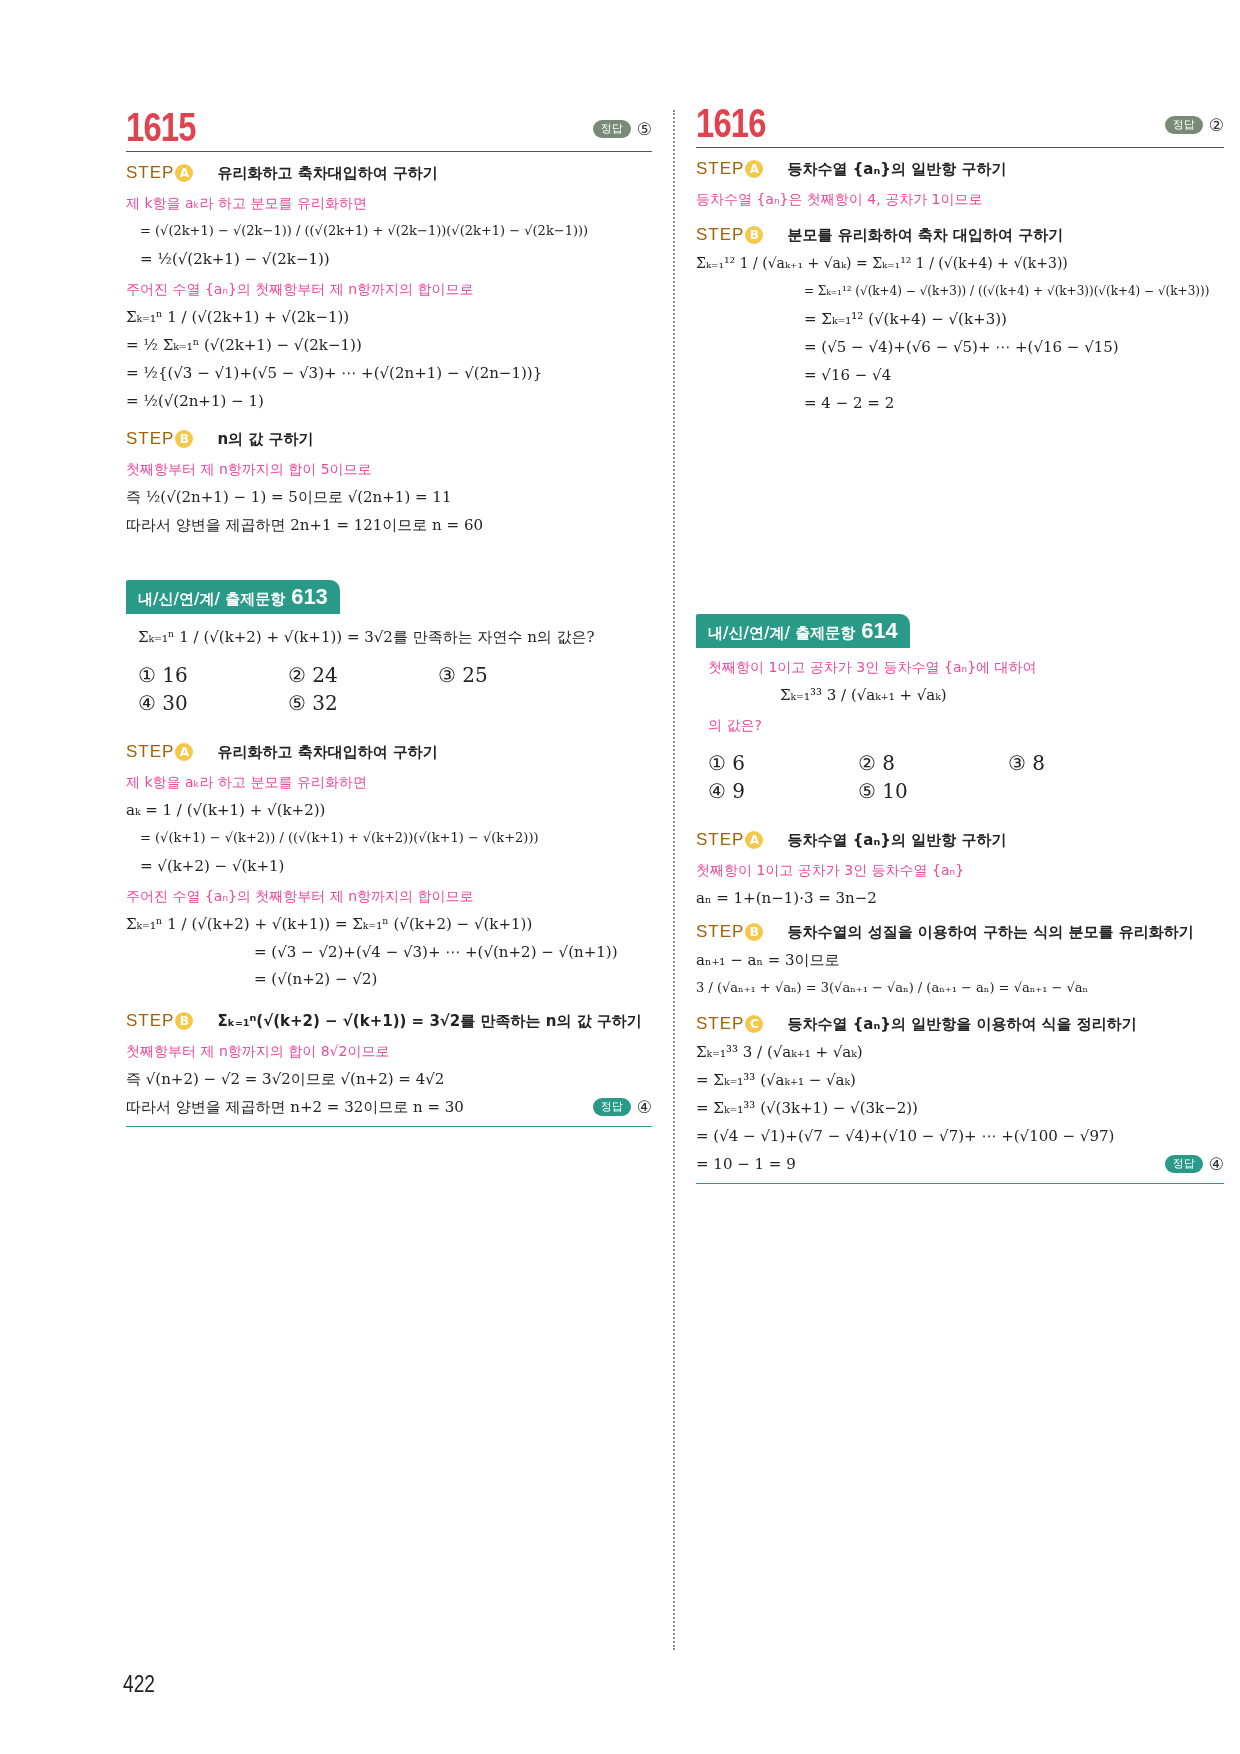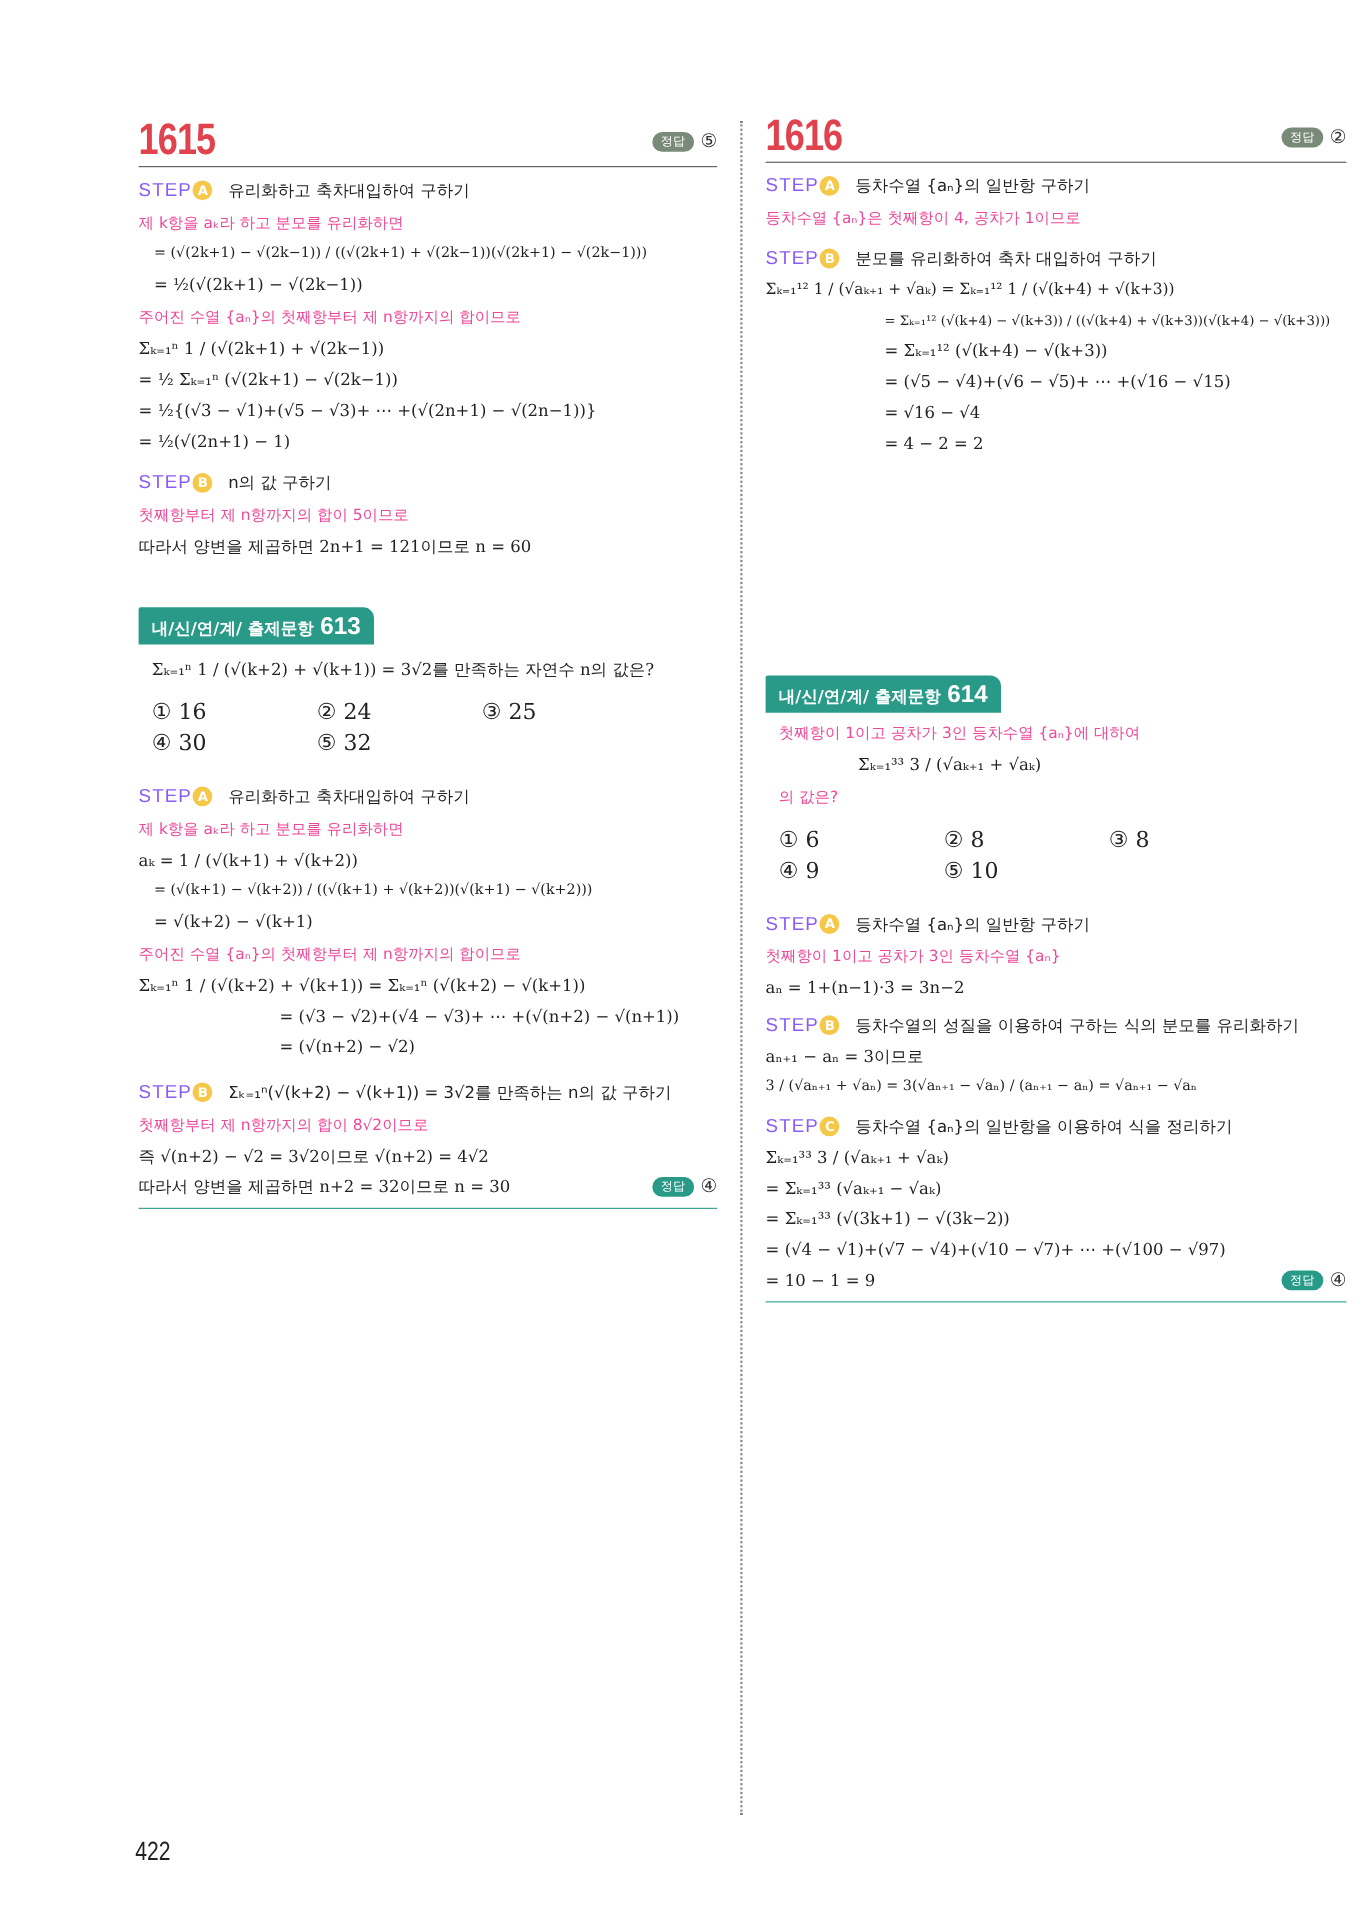--- a/index.html
+++ b/index.html
@@ -9,23 +9,23 @@
   .col-left { left: 126px; width: 526px; }
   .col-right { left: 696px; width: 528px; }
   .divider { position: absolute; left: 673px; top: 110px; height: 1540px; border-left: 2px dotted #888; }
   .prob-head { display: flex; justify-content: space-between; align-items: flex-end; height: 52px; border-bottom: 1.5px solid #555; padding-bottom: 4px; }
   .prob-num { font-family: "Liberation Sans", sans-serif; font-weight: bold; font-size: 40px; color: #e0434e; letter-spacing: -1px; transform: scaleX(0.82); transform-origin: left bottom; line-height: 1; }
   .ans { display: flex; align-items: center; gap: 6px; font-size: 15px; margin-bottom: 8px; }
   .ans-badge { background: #7a8a78; color: #fff; border-radius: 9px; font-size: 11px; padding: 1px 8px; line-height: 16px; }
   .ans-badge.teal { background: #2a9a88; }
   .ans-mark { font-size: 17px; color: #333; }
   .step { display: flex; align-items: center; margin-top: 10px; height: 22px; }
-  .step-word { font-family: "Liberation Sans", sans-serif; color: #8b5cf6; font-size: 17px; letter-spacing: 1px; }
+  .step-word { font-family: "Liberation Sans", sans-serif; color: #a16207; font-size: 17px; letter-spacing: 1px; }
   .step-badge { display: inline-flex; justify-content: center; align-items: center; width: 18px; height: 18px; border-radius: 50%; background: #f5c84a; color: #fff; font-size: 12px; font-weight: bold; margin-left: 1px; }
-  .step-title { font-weight: normal; font-size: 15px; color: #222; margin-left: 14px; }
+  .step-title { font-weight: bold; font-size: 15px; color: #222; margin-left: 24px; }
   .line { font-size: 14px; line-height: 22px; margin-top: 8px; color: #ec4899; }
   .math { font-family: "DejaVu Serif", serif; font-size: 15px; line-height: 22px; margin-top: 6px; white-space: nowrap; color: #222; }
   .math.ind { padding-left: 14px; }
   .math.ind2 { padding-left: 128px; }
   .math.ind3 { padding-left: 108px; }
   .section { position: relative; margin-top: 44px; }
   .sec-tab { display: inline-block; background: #2a9a88; color: #fff; font-size: 15px; padding: 4px 12px; border-radius: 2px 10px 0 0; font-weight: bold; }
   .sec-tab .num { font-family: "Liberation Sans", sans-serif; font-size: 22px; margin-left: 6px; }
   .sec-rule { position: absolute; left: 0; right: 0; top: 2px; border-top: 1.5px solid #2a9a88; z-index: -1; }
   .choices { display: grid; grid-template-columns: 150px 150px 150px; margin-top: 15px; font-family: "DejaVu Serif", serif; font-size: 20px; row-gap: 4px; padding-left: 12px; }
@@ -60,20 +60,21 @@
   <div class="math">= ½ Σₖ₌₁ⁿ (√(2k+1) − √(2k−1))</div>
   <div class="math">= ½{(√3 − √1)+(√5 − √3)+ ⋯ +(√(2n+1) − √(2n−1))}</div>
   <div class="math">= ½(√(2n+1) − 1)</div>
 
   <div class="step" style="margin-top:16px">
     <span class="step-word">STEP</span>
     <span class="step-badge">B</span>
     <span class="step-title">n의 값 구하기</span>
   </div>
   <div class="line">첫째항부터 제 n항까지의 합이 5이므로</div>
+  <div class="math">즉 ½(√(2n+1) − 1) = 5이므로 √(2n+1) = 11</div>
   <div class="math">따라서 양변을 제곱하면 2n+1 = 121이므로 n = 60</div>
 
   <div class="section">
     <div class="sec-rule"></div>
     <div class="sec-tab">
       <span>내/신/연/계/ 출제문항</span><span class="num">613</span>
     </div>
     <div class="math" style="padding-left:12px;margin-top:12px">Σₖ₌₁ⁿ 1 / (√(k+2) + √(k+1)) = 3√2를 만족하는 자연수 n의 값은?</div>
     <div class="choices">
       <span>① 16</span>

